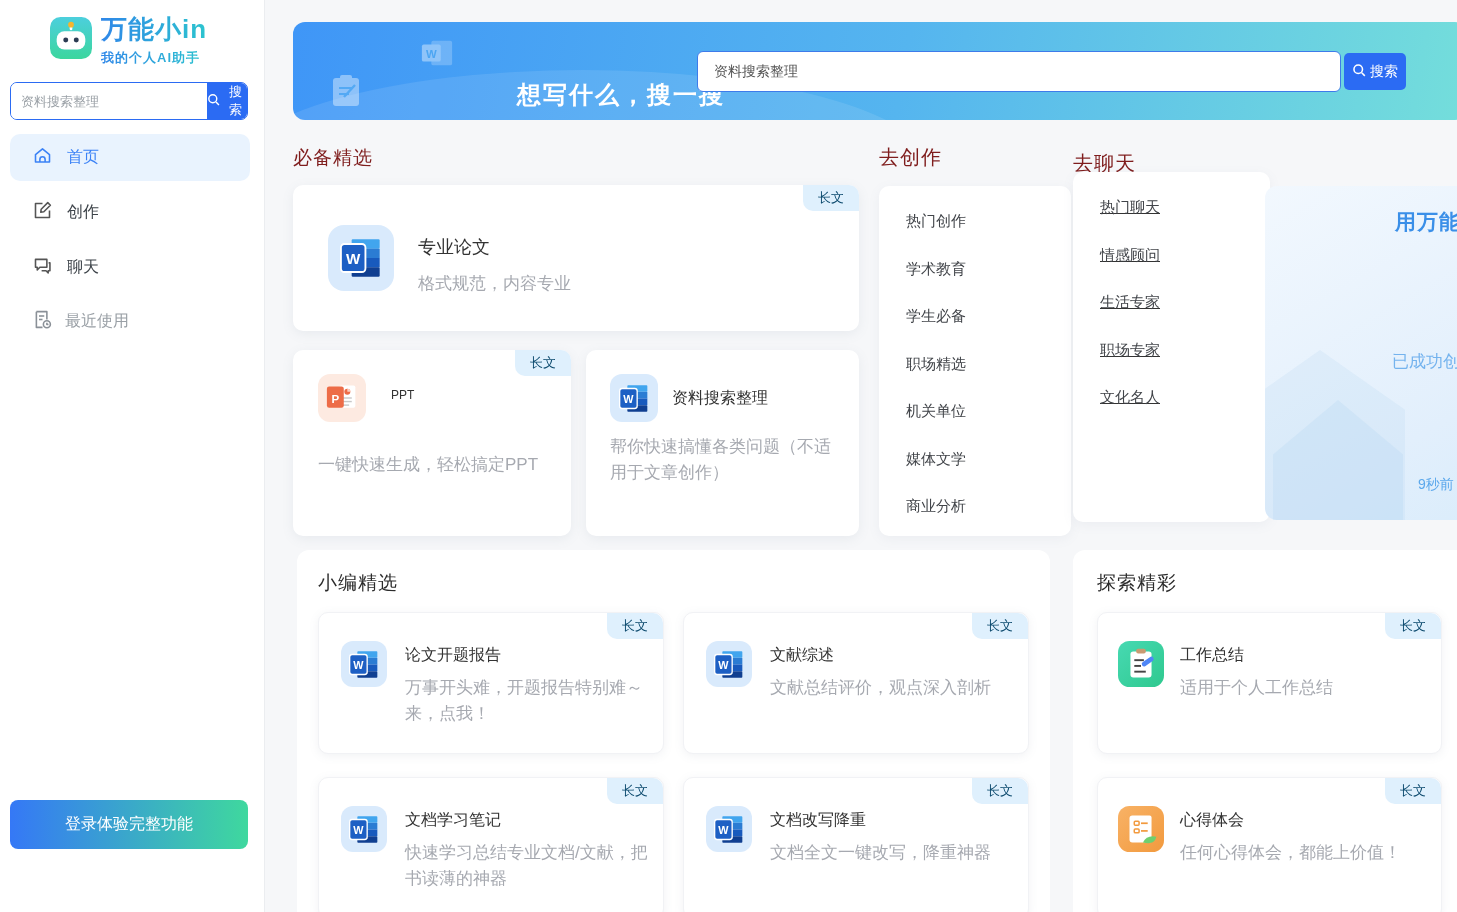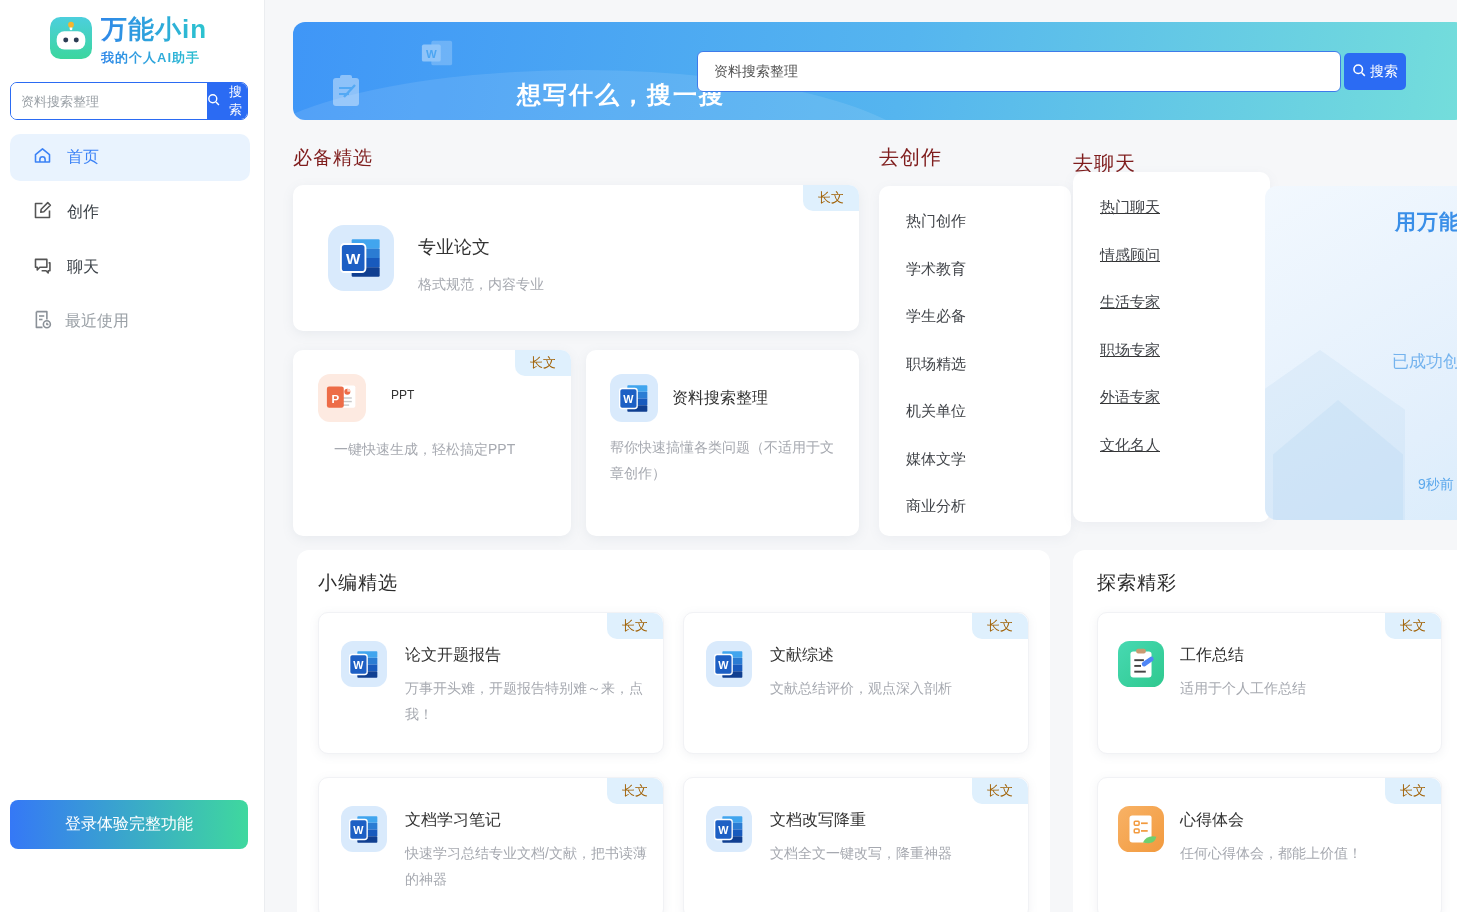--- a/index.html
+++ b/index.html
@@ -35,26 +35,26 @@
   .banner { position:absolute; left:293px; top:22px; width:1174px; height:98px; border-radius:12px; background:linear-gradient(100deg,#3f96f7 0%,#55b5ef 52%,#74dedb 100%); overflow:hidden; }
   .banner-globe { position:absolute; left:-60px; bottom:-150px; width:700px; height:200px; border-radius:50%; background:rgba(255,255,255,0.10); }
   .banner-fade-icon { position:absolute; opacity:.4; }
   .banner-title { position:absolute; left:224px; top:57px; font-size:24px; font-weight:bold; color:#fff; letter-spacing:2px; }
   .banner-input { position:absolute; left:404px; top:29px; width:644px; height:41px; border-radius:6px; border:1px solid #3e7bea; background:#fff; padding:0 16px; font-size:14px; color:#555; outline:none; font-family:inherit; }
   .banner-btn { position:absolute; left:1051px; top:31px; width:62px; height:37px; border:none; border-radius:5px; background:#2b6bf3; color:#fff; font-size:14px; display:flex; align-items:center; justify-content:center; gap:4px; cursor:pointer; font-family:inherit; }
   
   .sec-heading { position:absolute; font-size:19px; font-weight:500; color:#7f1d1d; letter-spacing:1px; }
   
   .card { position:absolute; background:#fff; border-radius:10px; box-shadow:0 3px 12px rgba(110,125,150,0.10); cursor:pointer; }
-  .badge { position:absolute; top:0; right:0; background:#dff0fd; color:#a16207; font-size:13px; padding:4px 15px; border-radius:0 10px 0 10px; }
+  .badge { position:absolute; top:0; right:0; background:#dff0fd; color:#0c4a6e; font-size:13px; padding:4px 15px; border-radius:0 10px 0 10px; }
   .tool-icon { position:absolute; border-radius:12px; display:flex; align-items:center; justify-content:center; }
   .tool-icon.blue { background:#d9eafc; }
   .tool-icon.orange { background:#fdeae1; }
   .card-title { position:absolute; font-size:17px; font-weight:500; color:#333; }
-  .card-desc { position:absolute; font-size:14px; color:#a6a9b0; line-height:26px; }
+  .card-desc { position:absolute; font-size:17px; color:#a6a9b0; line-height:26px; }
   
   .list-panel { position:absolute; background:#fff; border-radius:10px; box-shadow:0 3px 12px rgba(110,125,150,0.08); padding-top:12px; }
   .list-item { height:47.5px; display:flex; align-items:center; padding-left:27px; font-size:15px; color:#414449; cursor:pointer; }
   
   .promo { position:absolute; left:1265px; top:186px; width:242px; height:334px; border-radius:12px; background:linear-gradient(150deg,#f2f8fe 0%,#e2effc 70%,#d9ecfb 100%); overflow:hidden; cursor:pointer; }
   .promo-shape { position:absolute; background:rgba(183,214,243,0.30); }
   .promo-headline { position:absolute; left:130px; top:22px; font-size:21px; font-weight:bold; color:#3a8fe8; white-space:nowrap; letter-spacing:1px; }
   .promo-status { position:absolute; left:127px; top:164px; font-size:17px; color:#74b3ee; white-space:nowrap; }
   .promo-time { position:absolute; left:153px; top:290px; font-size:14px; color:#5ba8ec; white-space:nowrap; }
   
@@ -206,21 +206,21 @@
       <circle cx="24" cy="9" r="3.4" fill="#ed6c47"></circle>
       <path d="M24 9 V5.6 A3.4 3.4 0 0 1 27.4 9 Z" fill="#fbcfc0"></path>
       <line x1="19" y1="16" x2="29" y2="16" stroke="#c8c8c8" stroke-width="1.6"></line>
       <line x1="19" y1="20" x2="29" y2="20" stroke="#c8c8c8" stroke-width="1.6"></line>
       <line x1="19" y1="24" x2="26" y2="24" stroke="#c8c8c8" stroke-width="1.6"></line>
       <rect x="1" y="3" width="19" height="24" rx="2.5" fill="#ed6c47"></rect>
       <text x="10.5" y="21.5" font-size="13" font-weight="bold" fill="#fff" text-anchor="middle">P</text>
     </svg>
   </span>
   <div class="card-title" style="left:98px; top:38px; font-size:12px;">PPT</div>
-  <div class="card-desc" style="left:25px; top:86px; width:230px;margin-left:16px;">一键快速生成，轻松搞定PPT</div>
+  <div class="card-desc" style="left:25px; top:102px; width:230px;">一键快速生成，轻松搞定PPT</div>
 </div>
 
 <div class="card" style="left:586px; top:350px; width:273px; height:186px;">
   <span class="tool-icon blue" style="left:24px; top:24px; width:48px; height:48px;">
     <svg width="30" height="27" viewBox="0 0 36 32">
       <rect x="10" y="0" width="24" height="8" rx="1" fill="#41a5ee"></rect>
       <rect x="10" y="8" width="24" height="8" fill="#2b7cd3"></rect>
       <rect x="10" y="16" width="24" height="8" fill="#185abd"></rect>
       <rect x="10" y="24" width="24" height="8" rx="1" fill="#103f91"></rect>
       <rect x="0.8" y="4" width="21" height="24" rx="3" fill="#1d5fc4" stroke="#fff" stroke-width="1.6"></rect>
@@ -241,21 +241,20 @@
   <div class="list-item">媒体文学</div>
   <div class="list-item">商业分析</div>
 </div>
 
 <div class="sec-heading" style="left:1073px; top:144px; font-size:20px;margin-top:6px;">去聊天</div>
 <div class="list-panel" style="left:1073px; top:172px; width:197px; height:350px;text-decoration:underline;">
   <div class="list-item">热门聊天</div>
   <div class="list-item">情感顾问</div>
   <div class="list-item">生活专家</div>
   <div class="list-item">职场专家</div>
-  <div class="list-item">外语专家</div>
   <div class="list-item">文化名人</div>
 </div>
 
 <div class="promo" style="width:260px;">
   <div class="promo-shape" style="left:-30px; bottom:-60px; width:170px; height:230px; clip-path:polygon(50% 0,100% 26%,100% 100%,0 100%,0 26%); background:rgba(183,214,243,0.22);"></div>
   <div class="promo-shape" style="left:8px; bottom:-90px; width:130px; height:210px; clip-path:polygon(50% 0,100% 26%,100% 100%,0 100%,0 26%);"></div>
   <div class="promo-headline">用万能小in</div>
   <div class="promo-status">已成功创建</div>
   <div class="promo-time">9秒前</div>
 </div>

